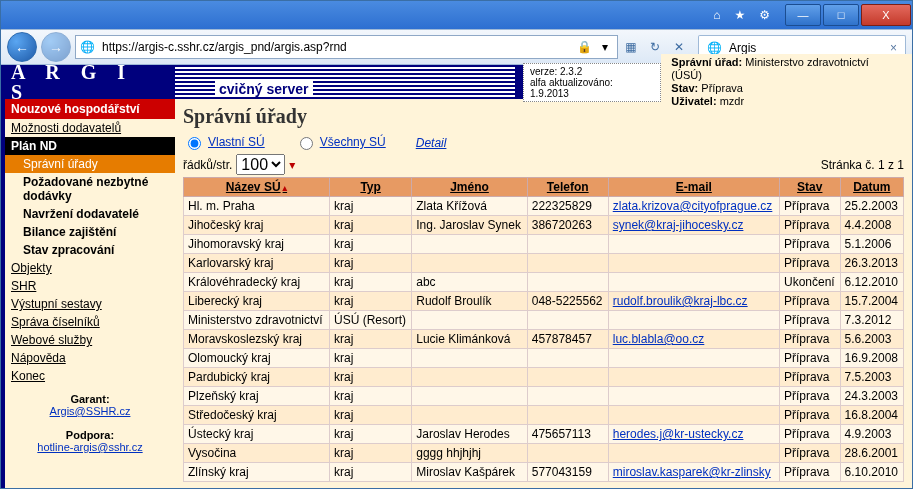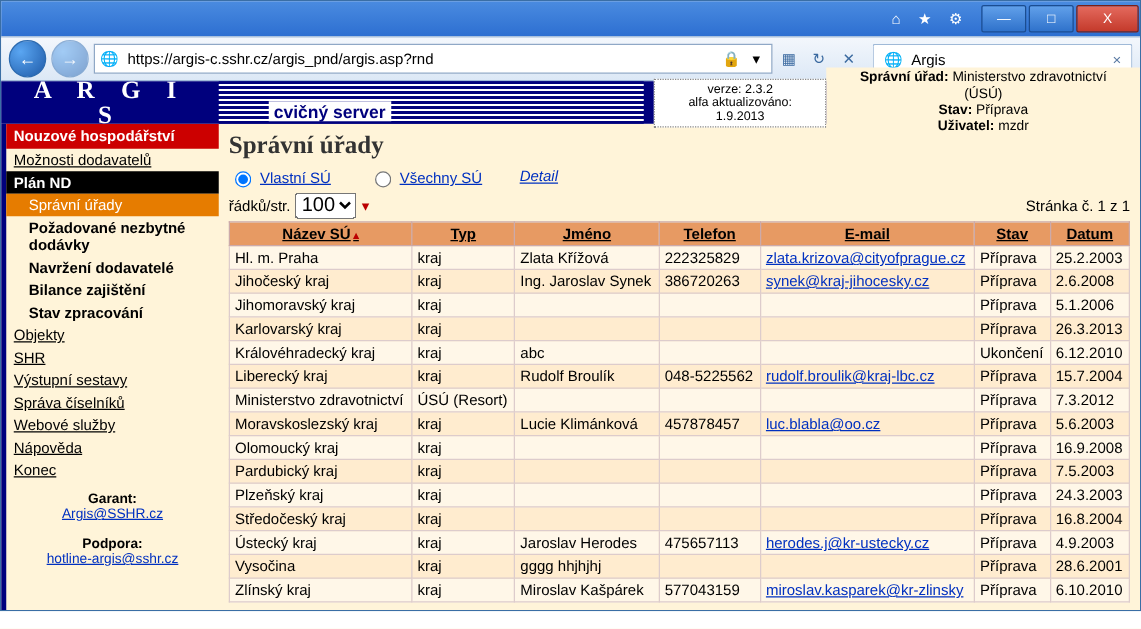--- a/index.html
+++ b/index.html
@@ -14,21 +14,21 @@
   .addr{flex:1;height:22px;border:1px solid #8fa8c6;background:#fff;display:flex;align-items:center;padding:0 4px;gap:4px;}
   .addr input{flex:1;border:0;outline:0;font-size:12px;}
   .addrico{width:16px;height:16px;display:flex;align-items:center;justify-content:center;}
   .toolbtns{display:flex;gap:6px;margin-right:6px;}
   .toolbtn{width:18px;height:18px;display:flex;align-items:center;justify-content:center;color:#3b6aa0;}
   .tab{height:24px;min-width:190px;background:#fff;border:1px solid #9fb9d7;border-bottom:0;display:flex;align-items:center;padding:0 8px;gap:6px;border-radius:2px 2px 0 0;}
   .tab .x{margin-left:auto;color:#5a7aa3;}
   .ie-right{margin-left:auto;display:flex;gap:14px;padding-right:14px;color:#fff;}
   
   .app{display:flex;flex-direction:column;}
-  .hdr{background:#00007d;color:#fff;display:flex;align-items:center;height:34px;position:relative;text-align:center;}
+  .hdr{background:#00007d;color:#fff;display:flex;align-items:center;height:34px;position:relative;}
   .logo{font:bold 20px/1 Georgia,serif;letter-spacing:8px;padding:0 10px;}
   .stripes{flex:0 0 340px;height:34px;background:repeating-linear-gradient(#00007d,#00007d 2px,#fff 2px,#fff 4px);position:relative;text-decoration:underline;}
   .stripes .cv{position:absolute;bottom:2px;left:40px;background:#fff;color:#00007d;font-weight:bold;padding:0 4px;font-size:14px;}
   .verbox{background:#fff;color:#000;font-size:10px;border:1px dotted #888;padding:2px 6px;margin-left:8px;}
   .metabox{margin-left:auto;padding:2px 10px;font-size:11px;color:#000;background:#fff4d9;line-height:13px;}
   .metabox b{font-weight:bold;}
   .page{display:flex;background:#fff4d9;}
   
   .side{width:170px;background:#fff4d9;border-left:4px solid #00007d;display:flex;flex-direction:column;font-size:12px;}
   .nh{background:#c00;color:#fff;font-weight:bold;padding:3px 6px;}
@@ -36,21 +36,21 @@
   .lnk.u{text-decoration:underline;}
   .grp{background:#000;color:#fff;padding:2px 6px;font-weight:bold;}
   .sub{padding:2px 6px 2px 18px;color:#000;}
   .sub.sel{background:#e67c00;color:#fff;}
   .sub.b{font-weight:bold;}
   .foot{margin-top:8px;text-align:center;font-size:11px;}
   .foot a{color:#0030c0;text-decoration:underline;}
   
   .main{flex:1;padding:6px 8px;}
   h1{margin:0 0 6px 0;font:bold 20px Georgia,serif;color:#333;}
-  .filters{display:flex;align-items:flex-start;gap:30px;margin-bottom:4px;}
+  .filters{display:flex;align-items:flex-end;gap:30px;margin-bottom:4px;}
   .filters label{display:flex;align-items:center;gap:4px;color:#0030c0;text-decoration:underline;}
   .filters .plain{color:#0030c0;text-decoration:underline;font-style:italic;}
   .filters .det{font-style:italic;}
   .pager{display:flex;align-items:center;gap:4px;margin:2px 0;}
   .pager select{font-size:16px;}
   .pager .pg{margin-left:auto;}
   table.data{width:100%;border-collapse:collapse;font-size:12px;}
   table.data th{background:#e79a63;border:1px solid #caa;padding:2px 4px;text-align:center;text-decoration:underline;color:#000;font-weight:bold;white-space:nowrap;}
   table.data td{border:1px solid #dcc;padding:2px 4px;background:#fff7e8;white-space:nowrap;}
   table.data tr:nth-child(even) td{background:#ffeccf;}
@@ -187,21 +187,21 @@
                 <td>Příprava</td>
                 <td>25.2.2003</td>
               </tr>
               <tr>
                 <td>Jihočeský kraj</td>
                 <td>kraj</td>
                 <td>Ing. Jaroslav Synek</td>
                 <td>386720263</td>
                 <td><a class="mail">synek@kraj-jihocesky.cz</a></td>
                 <td>Příprava</td>
-                <td>2.6.2008</td>
+                <td>4.4.2008</td>
               </tr>
               <tr>
                 <td>Jihomoravský kraj</td>
                 <td>kraj</td>
                 <td></td>
                 <td></td>
                 <td></td>
                 <td>Příprava</td>
                 <td>5.1.2006</td>
               </tr>

